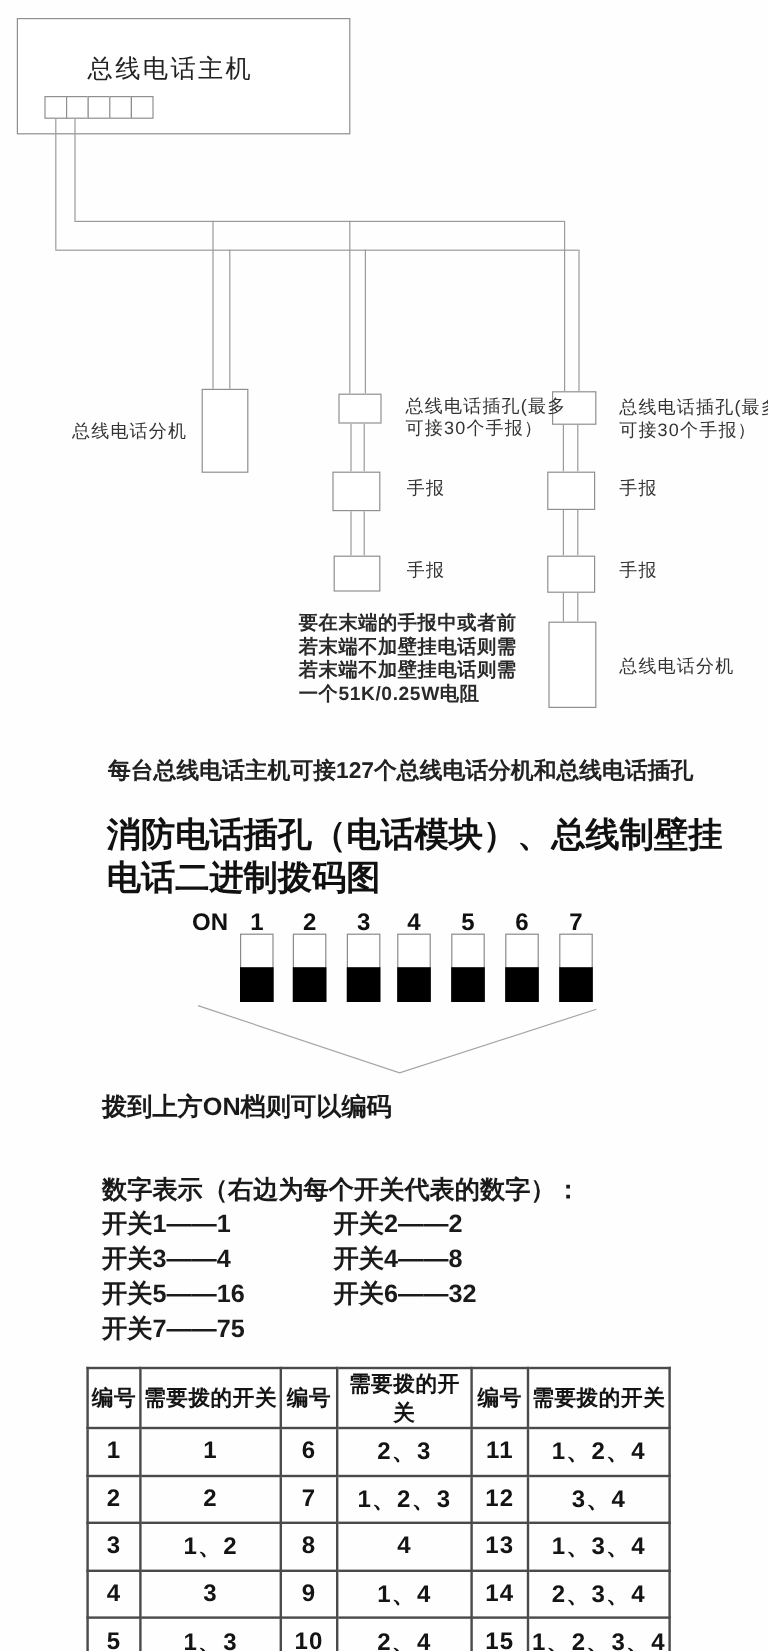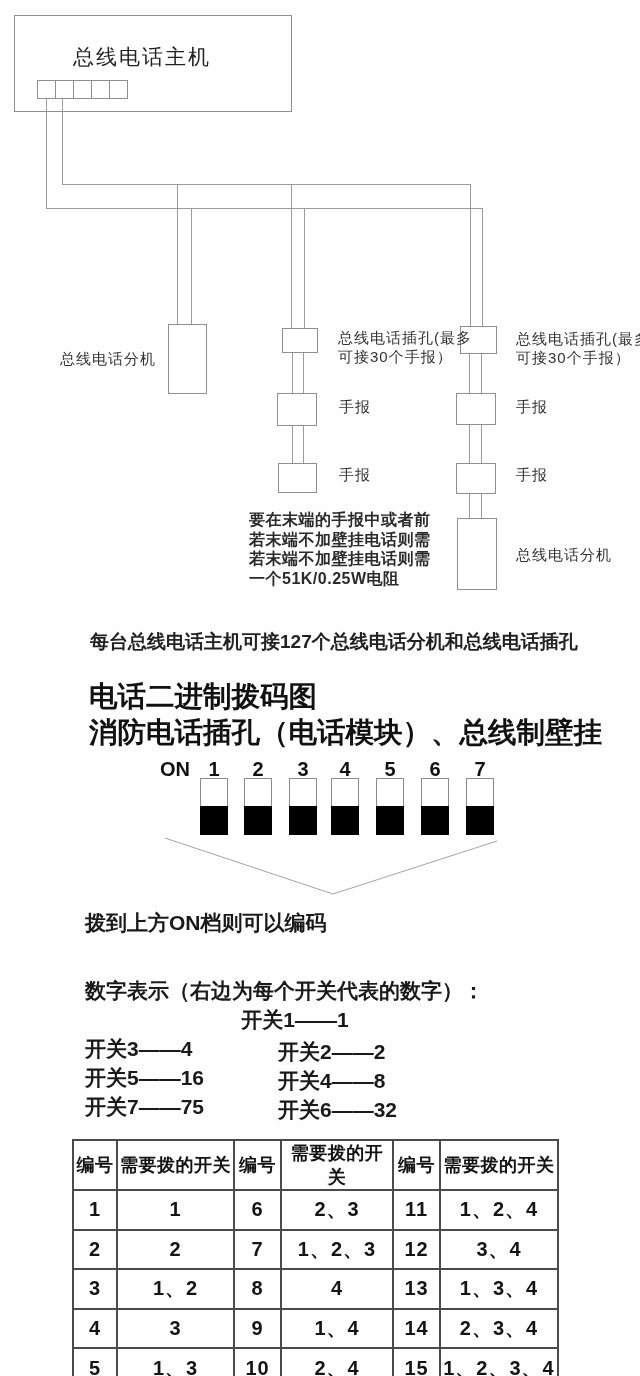--- a/index.html
+++ b/index.html
@@ -22,21 +22,21 @@
   
   .on-label{position:absolute;left:160px;top:758px;font-size:20px;font-weight:700;color:#111;}
   .dip-num{position:absolute;top:758px;width:28px;text-align:center;font-size:20px;font-weight:700;color:#111;}
   .dip-switch{position:absolute;top:778px;width:28px;height:57px;border:1px solid #8a8a8a;background:#fff;box-sizing:border-box;}
   .dip-slider{position:absolute;left:-1px;right:-1px;bottom:-1px;height:29px;background:#000;}
   .funnel{position:absolute;left:160px;top:835px;}
   
   .para{position:absolute;left:85px;top:909px;font-size:21px;line-height:28px;font-weight:700;color:#1a1a1a;}
   .digits-heading{position:absolute;left:85px;top:977px;font-size:21px;font-weight:700;color:#1a1a1a;}
   .sv-row{position:absolute;left:85px;width:420px;font-size:21px;font-weight:700;color:#1a1a1a;}
-  .sv-right{position:absolute;left:193px;top:0;margin-top:32px;}
+  .sv-right{position:absolute;left:193px;top:0;}
   
   .code-table{position:absolute;left:72px;top:1139px;border-collapse:collapse;table-layout:fixed;}
   .code-table th,.code-table td{border:2px solid #4a4a4a;text-align:center;padding:0;color:#141414;}
   .code-table th{height:28px;font-size:18px;font-weight:700;letter-spacing:0.5px;}
   .code-table td{height:37.6px;font-size:20px;font-weight:600;letter-spacing:1px;}
 </style>
 </head>
 <body>
 
 <div class="canvas">
@@ -99,22 +99,22 @@
   <div class="note">
     <div>要在末端的手报中或者前</div>
     <div>若末端不加壁挂电话则需</div>
     <div>若末端不加壁挂电话则需</div>
     <div>一个51K/0.25W电阻</div>
   </div>
 
   <div class="capacity">每台总线电话主机可接127个总线电话分机和总线电话插孔</div>
 
   <div class="big-title">
+    <div>消防电话插孔（电话模块）、总线制壁挂</div>
     <div>电话二进制拨码图</div>
-    <div>消防电话插孔（电话模块）、总线制壁挂</div>
   </div>
 
   <div class="on-label">ON</div>
   <div class="dip-num" style="left:200px;">1</div>
   <div class="dip-num" style="left:244px;">2</div>
   <div class="dip-num" style="left:289px;">3</div>
   <div class="dip-num" style="left:331px;">4</div>
   <div class="dip-num" style="left:376px;">5</div>
   <div class="dip-num" style="left:421px;">6</div>
   <div class="dip-num" style="left:466px;">7</div>
@@ -144,21 +144,21 @@
   <svg class="funnel" width="345" height="64">
     <polyline points="5,3 173,59 337,6" fill="none" stroke="#a5a5a5" stroke-width="1"></polyline>
   </svg>
 
   <div class="para">
     <div>拨到上方ON档则可以编码</div>
   </div>
 
   <div class="digits-heading">数字表示（右边为每个开关代表的数字）：</div>
 
-  <div class="sv-row" style="top:1006px;text-align:center;">
+  <div class="sv-row" style="top:1006px;">
     <span>开关1——1</span>
     <span class="sv-right">开关2——2</span>
   </div>
   <div class="sv-row" style="top:1035px;">
     <span>开关3——4</span>
     <span class="sv-right">开关4——8</span>
   </div>
   <div class="sv-row" style="top:1064px;">
     <span>开关5——16</span>
     <span class="sv-right">开关6——32</span>

